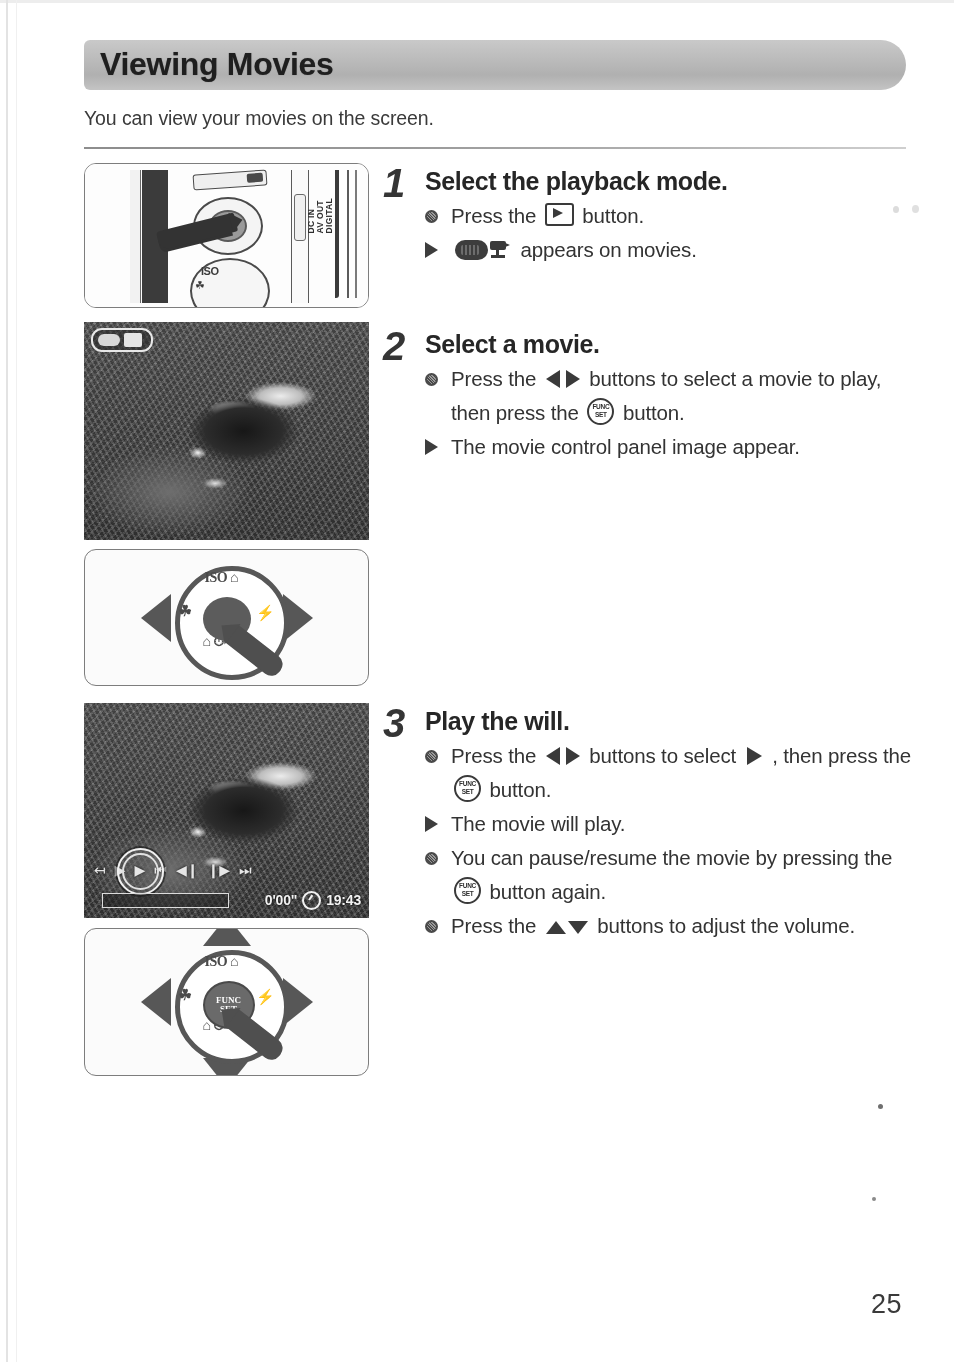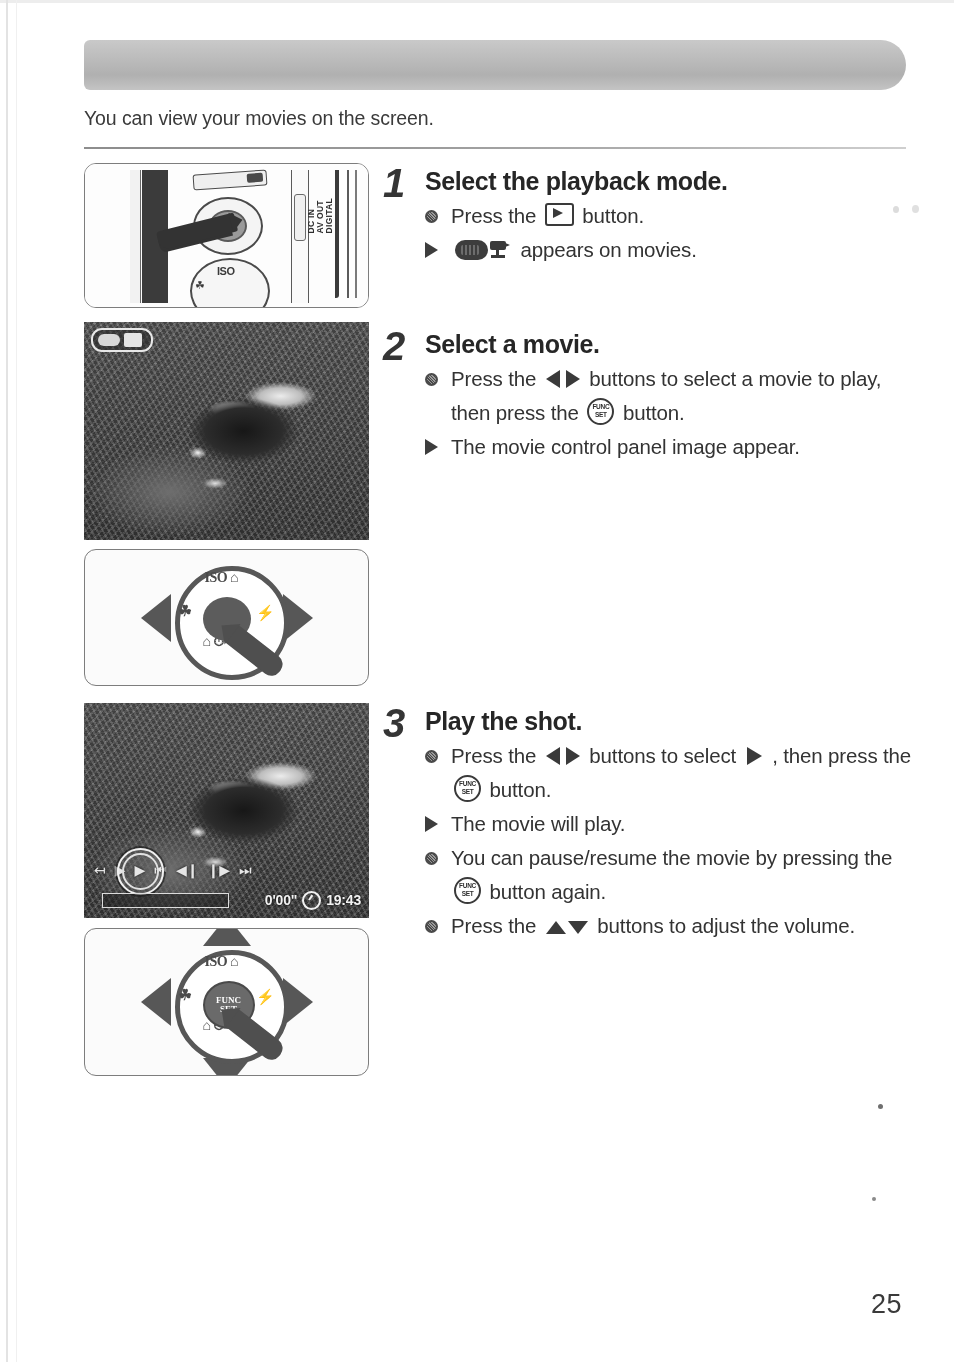--- a/index.html
+++ b/index.html
@@ -141,21 +141,21 @@
     border-left: 12px solid #333; border-top: 10px solid transparent;
     border-bottom: 10px solid transparent;
   }
   .cam-dial {
     position: absolute; left: 105px; top: 94px;
     width: 76px; height: 62px;
     border: 2.5px solid #4a4a4a; border-radius: 50%;
     background: #f6f6f6;
   }
   .cam-dial-iso {
-    position: absolute; left: 132px; top: 101px;
+    position: absolute; left: 116px; top: 101px;
     font-size: 11px; font-weight: bold; color: #3a3a3a;
     letter-spacing: -0.5px;
   }
   .cam-dial-macro {
     position: absolute; left: 110px; top: 115px;
     font-size: 11px; color: #3a3a3a;
   }
   .cam-ports {
     position: absolute; left: 206px; top: 6px; width: 16px; height: 133px;
     border-left: 1.5px solid #5a5a5a; border-right: 1.5px solid #5a5a5a;
@@ -525,20 +525,21 @@
 </head>
 <body>
 
 <div class="scan-top"></div>
 <div class="scan-edge-a"></div>
 <div class="scan-edge-b"></div>
 
 <div class="page">
 
   <div class="banner"></div>
+  <div class="banner-title">Viewing Movies</div>
   <div class="intro">You can view your movies on the screen.</div>
   <div class="rule"></div>
 
   <div class="panel bordered" id="panel-camera">
     <div class="cam-body">
       <div class="cam-lcd-edge"></div>
       <div class="cam-darkstrip"></div>
       <div class="cam-toprow"></div>
       <div class="cam-playbtn-outer"></div>
       <div class="cam-playbtn-inner"></div>
@@ -660,21 +661,21 @@
         <div class="line">
           <span class="marker">
             <span class="tri-bullet"></span>
           </span>
           <span class="txt">The movie control panel image appear.</span>
         </div>
       </div>
     </div>
   <div class="step" id="step-3">
       <div class="step-num">3</div>
-      <div class="step-heading">Play the shot.</div>
+      <div class="step-heading">Play the will.</div>
       <div class="step-lines">
         <div class="line">
           <span class="marker">
             <span class="dot-bullet"></span>
           </span>
           <span class="txt">Press the <span class="ico ico-lr"></span> buttons to select <span class="ico ico-play-tri"></span> , then press the <span class="ico ico-funcset"><span class="fs-top">FUNC</span><span class="fs-bot">SET</span></span> button.</span>
         </div>
         <div class="line">
           <span class="marker">
             <span class="tri-bullet"></span>

